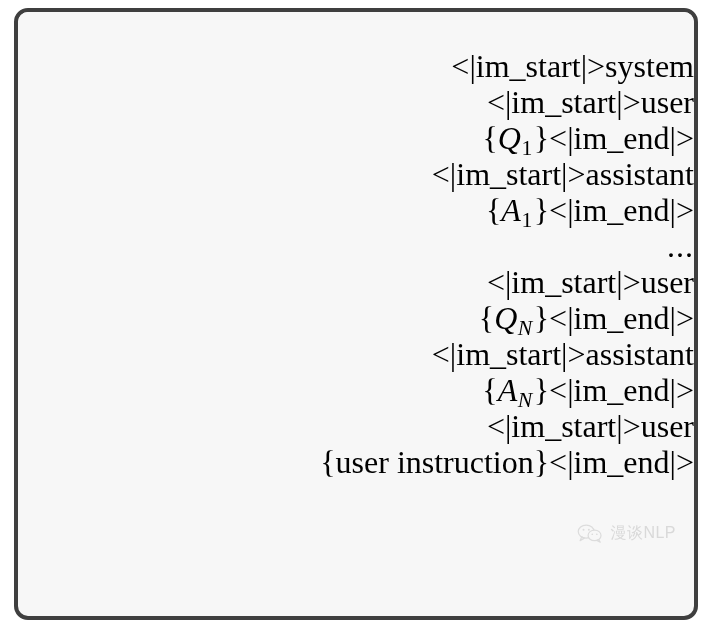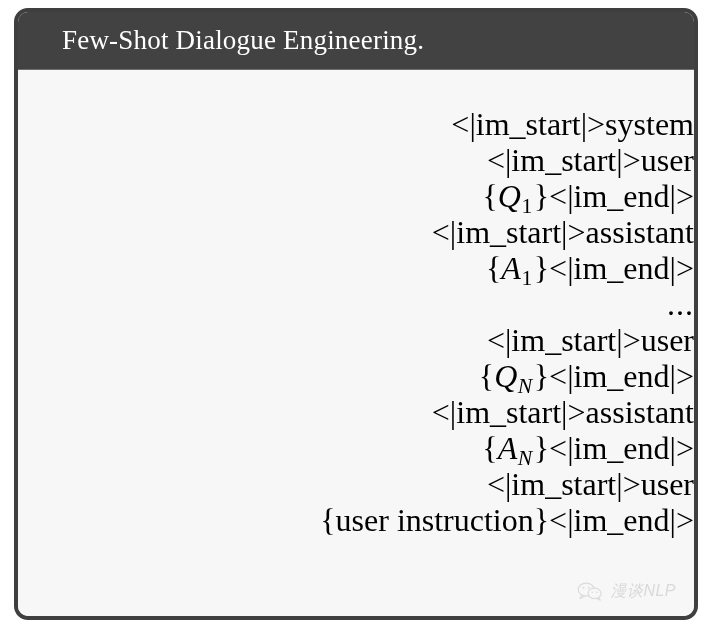--- a/index.html
+++ b/index.html
@@ -102,31 +102,27 @@
     height: 19px;
     display: block;
   }
 
   .watermark-text {
     font-size: 16px;
     color: #d9d9d9;
     font-family: "Liberation Sans", "DejaVu Sans", sans-serif;
     letter-spacing: 0.5px;
     white-space: nowrap;
-    font-style: italic;
   }
 </style>
 </head>
 <body>
 
 <div class="figure-card">
 
-  <div class="card-header">
-    <div class="card-title">Few-Shot Dialogue Engineering.</div>
-  </div>
 
   <div class="card-body">
     <div class="prompt-block">
         <div class="prompt-line"><span>&lt;|im_start|&gt;system</span></div>
         <div class="prompt-line"><span>&lt;|im_start|&gt;user</span></div>
         <div class="prompt-line"><span>{</span><span class="mvar">Q</span><span class="msub">1</span><span>}&lt;|im_end|&gt;</span></div>
         <div class="prompt-line"><span>&lt;|im_start|&gt;assistant</span></div>
         <div class="prompt-line"><span>{</span><span class="mvar">A</span><span class="msub">1</span><span>}&lt;|im_end|&gt;</span></div>
         <div class="prompt-line ellipsis-line"><span>...</span></div>
         <div class="prompt-line"><span>&lt;|im_start|&gt;user</span></div>

